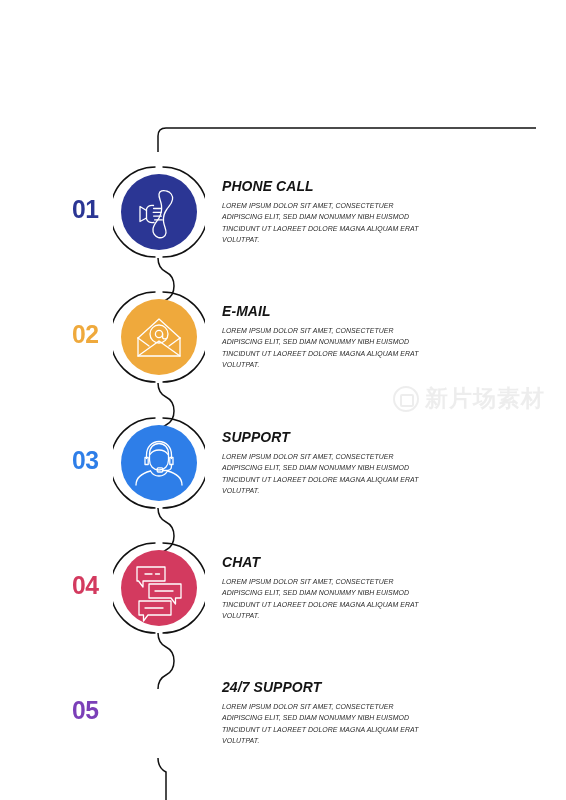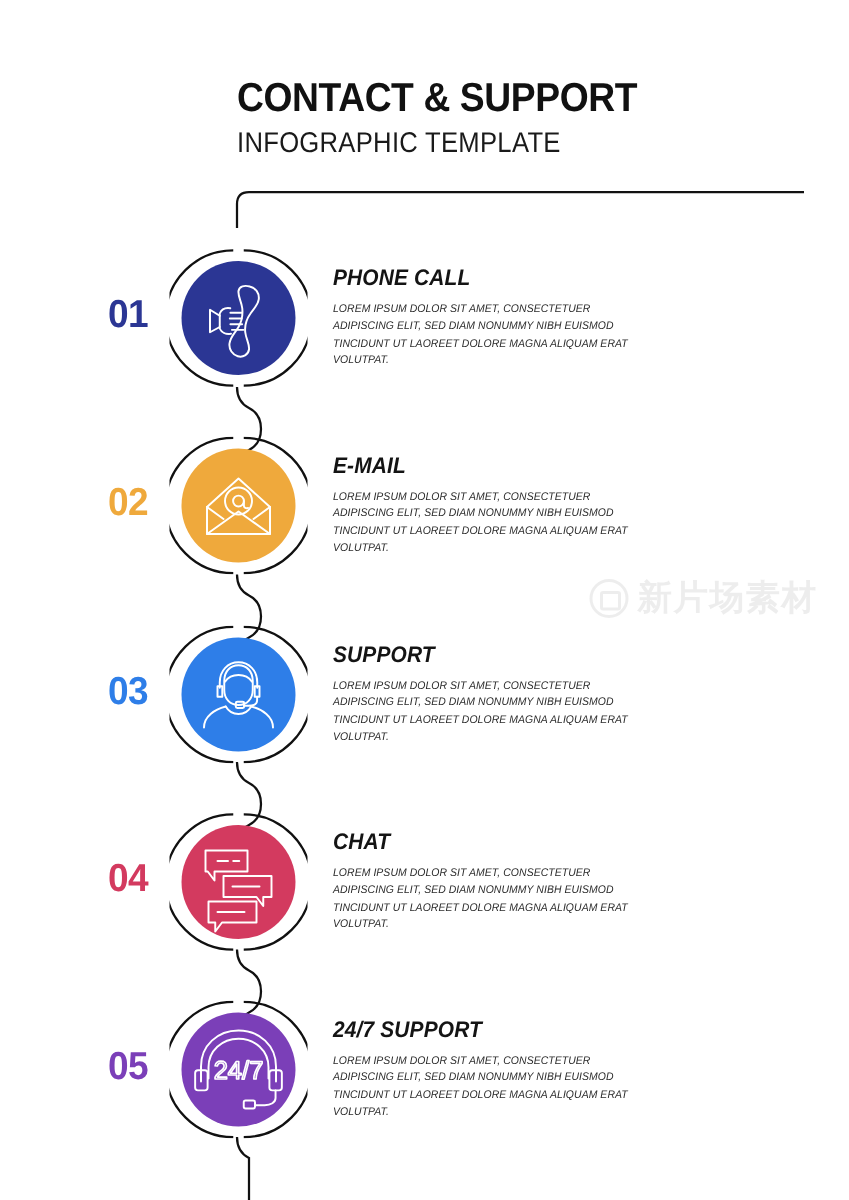--- a/index.html
+++ b/index.html
@@ -171,24 +171,20 @@
     color: #3a3a3a;
     letter-spacing: 1px;
     white-space: nowrap;
   }
 </style>
 </head>
 <body>
 
 <div id="canvas">
 
-  <div class="header">
-    <div class="title-main">CONTACT &amp; SUPPORT</div>
-    <div class="title-sub">INFOGRAPHIC TEMPLATE</div>
-  </div>
 
   <svg id="spine" viewBox="0 0 566 800">
     <g fill="none" stroke="#111111" stroke-width="1.5" stroke-linecap="butt">
 
       <path d="M536 128 L166 128 Q158 128 158 136 L158 152"></path>
 
       <path d="M158 258 Q158 268 166 272 Q174 276 174 286 Q174 296 166 300 Q158 304 158 314"></path>
 
       <path d="M158 383 Q158 393 166 397 Q174 401 174 411 Q174 421 166 425 Q158 429 158 439"></path>
 
@@ -338,46 +334,20 @@
 
     <div class="step-text">
       <div class="step-title">CHAT</div>
       <div class="step-desc">LOREM IPSUM DOLOR SIT AMET, CONSECTETUER ADIPISCING ELIT, SED DIAM NONUMMY NIBH EUISMOD TINCIDUNT UT LAOREET DOLORE MAGNA ALIQUAM ERAT VOLUTPAT.</div>
     </div>
   </div>
 
   <div class="step" style="top:653px;">
     <div class="step-num" style="color:#7B3FB8;">05</div>
 
-    <div class="icon-wrap">
-      <svg class="ring" viewBox="0 0 92 92">
-        <g fill="none" stroke="#111111" stroke-width="1.5">
-          <path d="M49.5 0.9 A45 45 0 0 1 49.5 91.1"></path>
-          <path d="M42.5 91.1 A45 45 0 0 1 42.5 0.9"></path>
-        </g>
-      </svg>
-      <div class="icon-disc" style="background:#7B3FB8;"></div>
-      <svg class="icon-glyph" viewBox="0 0 76 76">
-        <g fill="none" stroke="#ffffff" stroke-width="1.3" stroke-linejoin="round" stroke-linecap="round">
-
-          <path d="M13 46 L13 36 C13 22 24 12 38 12 C52 12 63 22 63 36 L63 46"></path>
-
-          <path d="M18 44 L18 36.5 C18 25.5 27 17.5 38 17.5 C49 17.5 58 25.5 58 36.5 L58 44"></path>
-
-          <path d="M11 38.5 L15.5 38.5 C16.6 38.5 17.4 39.3 17.4 40.4 L17.4 50 C17.4 51.1 16.6 51.9 15.5 51.9 L11 51.9 C9.9 51.9 9.1 51.1 9.1 50 L9.1 40.4 C9.1 39.3 9.9 38.5 11 38.5 Z"></path>
-
-          <path d="M60.5 38.5 L65 38.5 C66.1 38.5 66.9 39.3 66.9 40.4 L66.9 50 C66.9 51.1 66.1 51.9 65 51.9 L60.5 51.9 C59.4 51.9 58.6 51.1 58.6 50 L58.6 40.4 C58.6 39.3 59.4 38.5 60.5 38.5 Z"></path>
-
-          <path d="M62.7 51.9 L62.7 57 C62.7 60 59.5 61.8 55.5 61.8 L49 61.8"></path>
-          <rect x="41.5" y="58.6" width="7.5" height="5.4" rx="1.2"></rect>
-
-          <text x="38" y="44" font-family="'Liberation Sans Narrow','Liberation Sans',sans-serif" font-size="17" font-weight="normal" fill="none" stroke="#ffffff" stroke-width="1.1" text-anchor="middle" letter-spacing="0">24/7</text>
-        </g>
-      </svg>
-    </div>
 
     <div class="step-text">
       <div class="step-title">24/7 SUPPORT</div>
       <div class="step-desc">LOREM IPSUM DOLOR SIT AMET, CONSECTETUER ADIPISCING ELIT, SED DIAM NONUMMY NIBH EUISMOD TINCIDUNT UT LAOREET DOLORE MAGNA ALIQUAM ERAT VOLUTPAT.</div>
     </div>
   </div>
 
   <div class="watermark">
     <div class="wm-logo"></div>
     <div class="wm-text">新片场素材</div>

